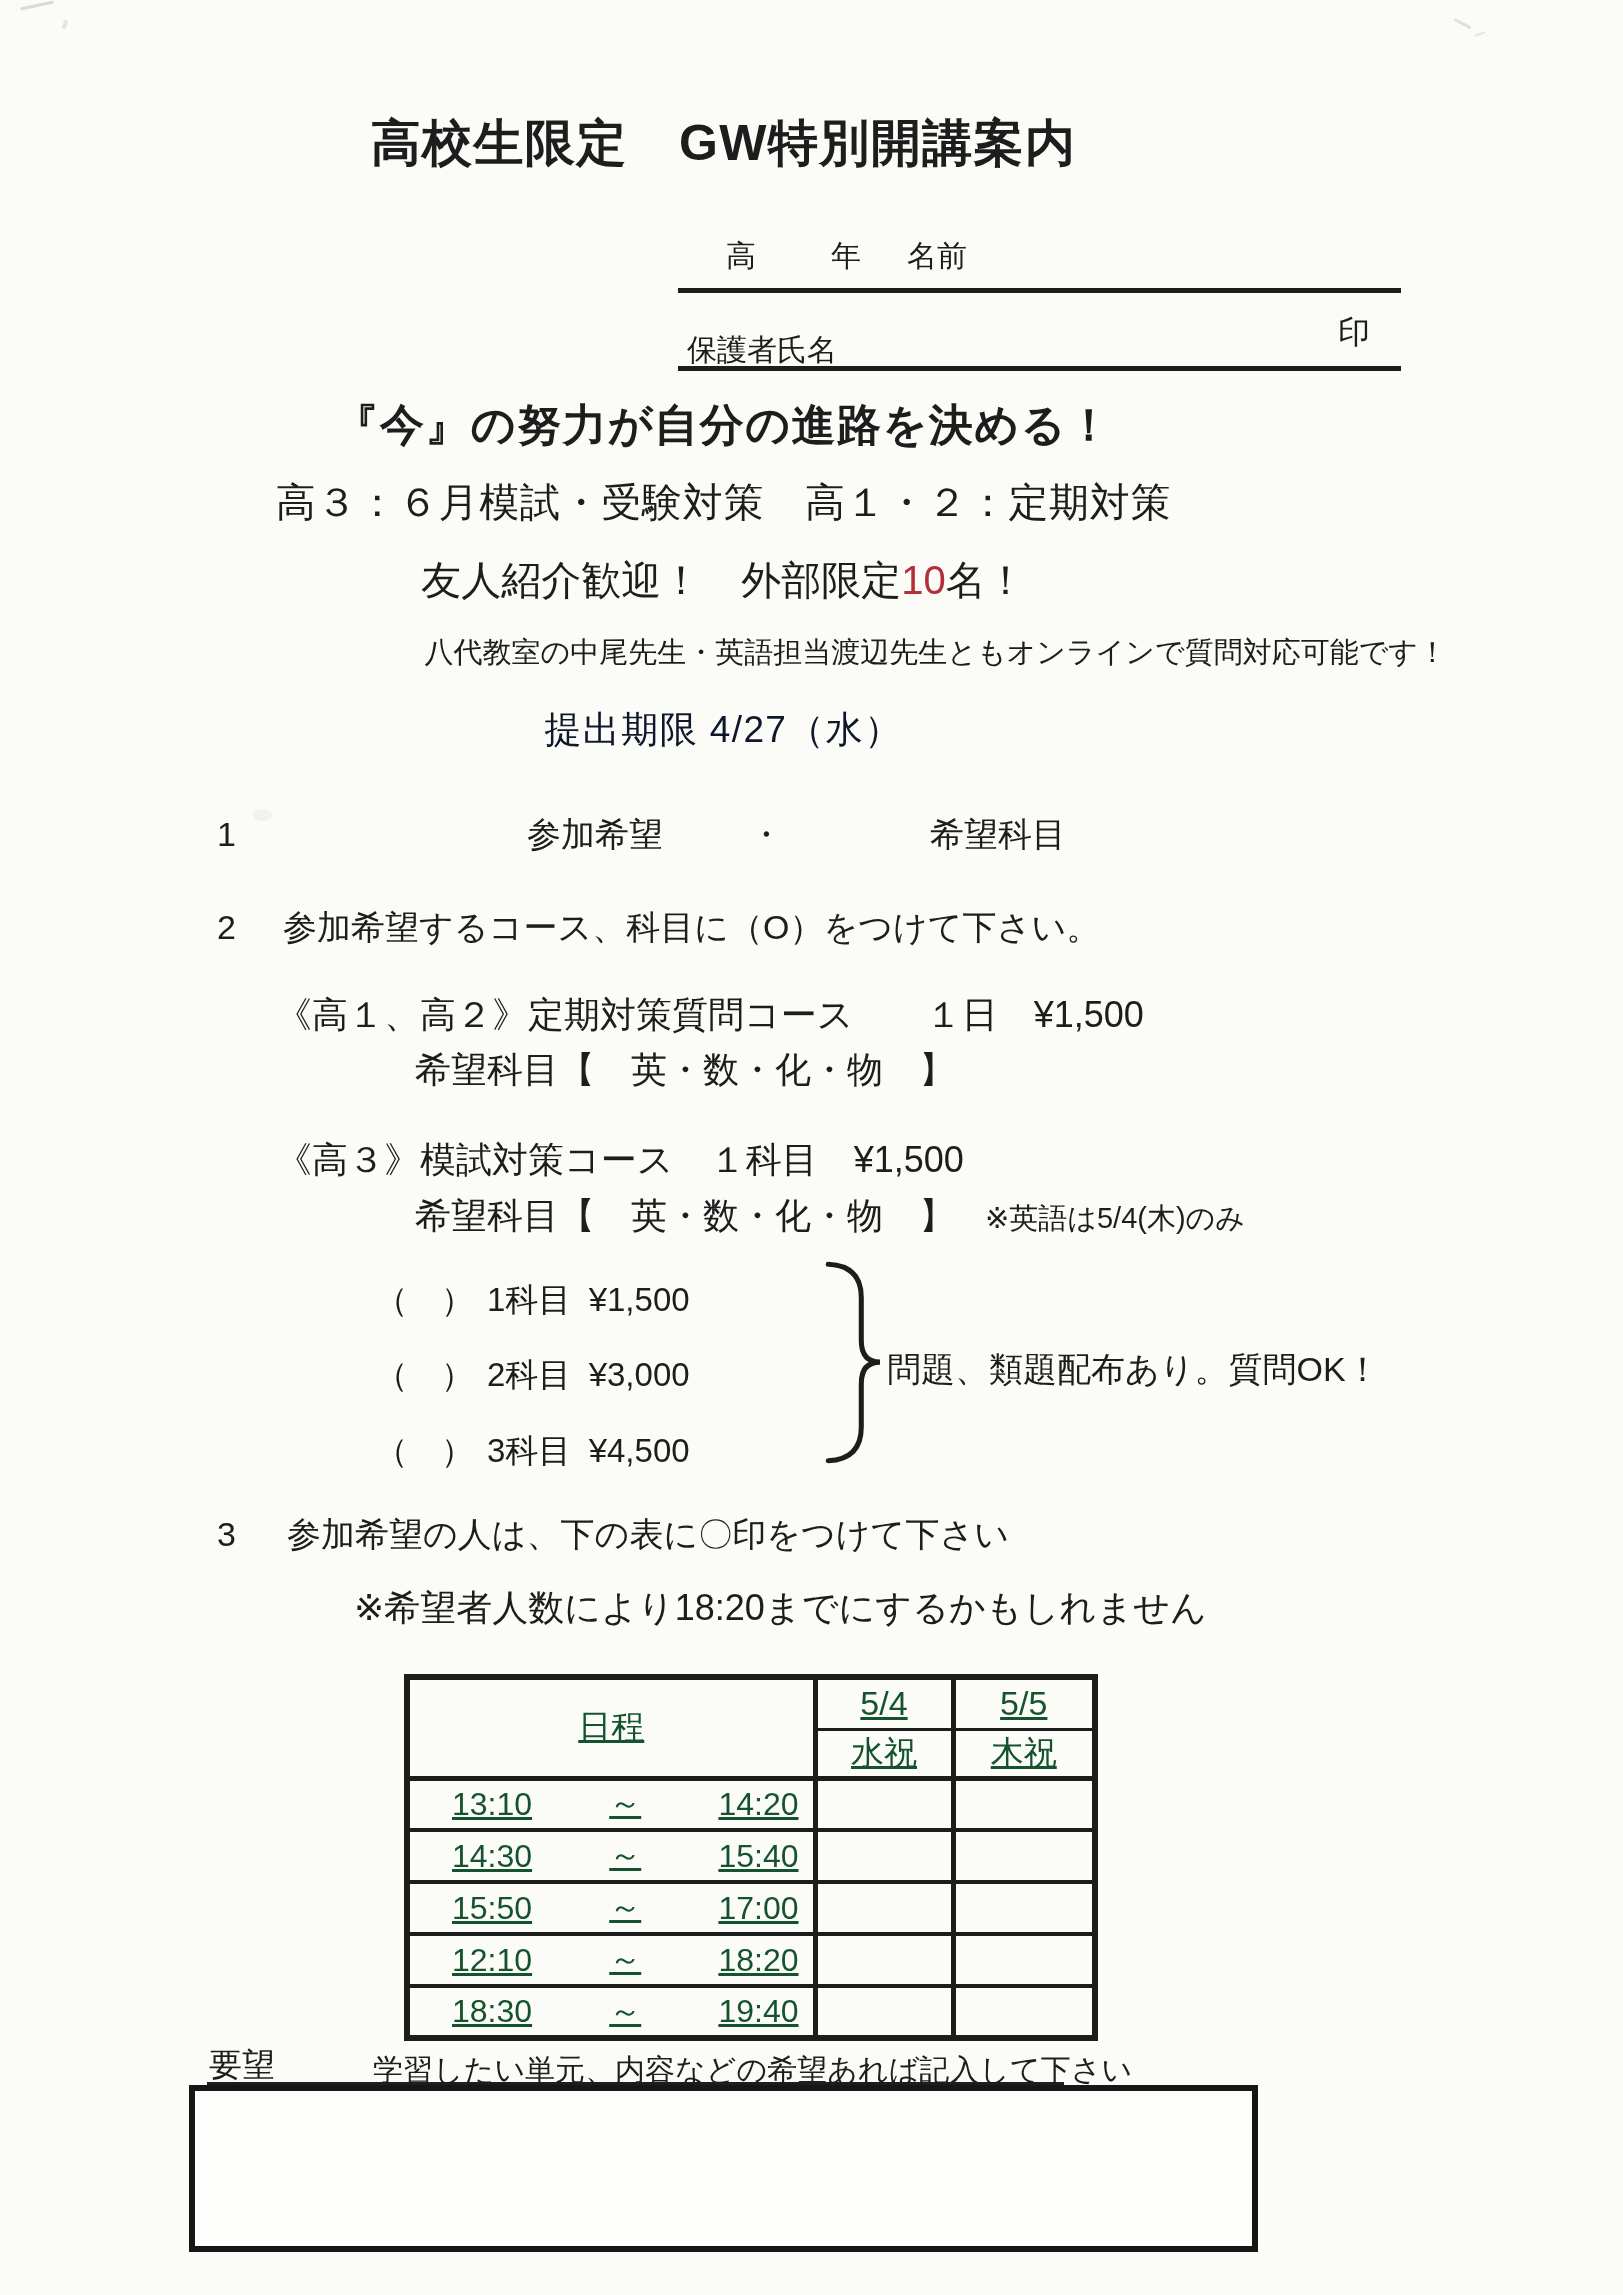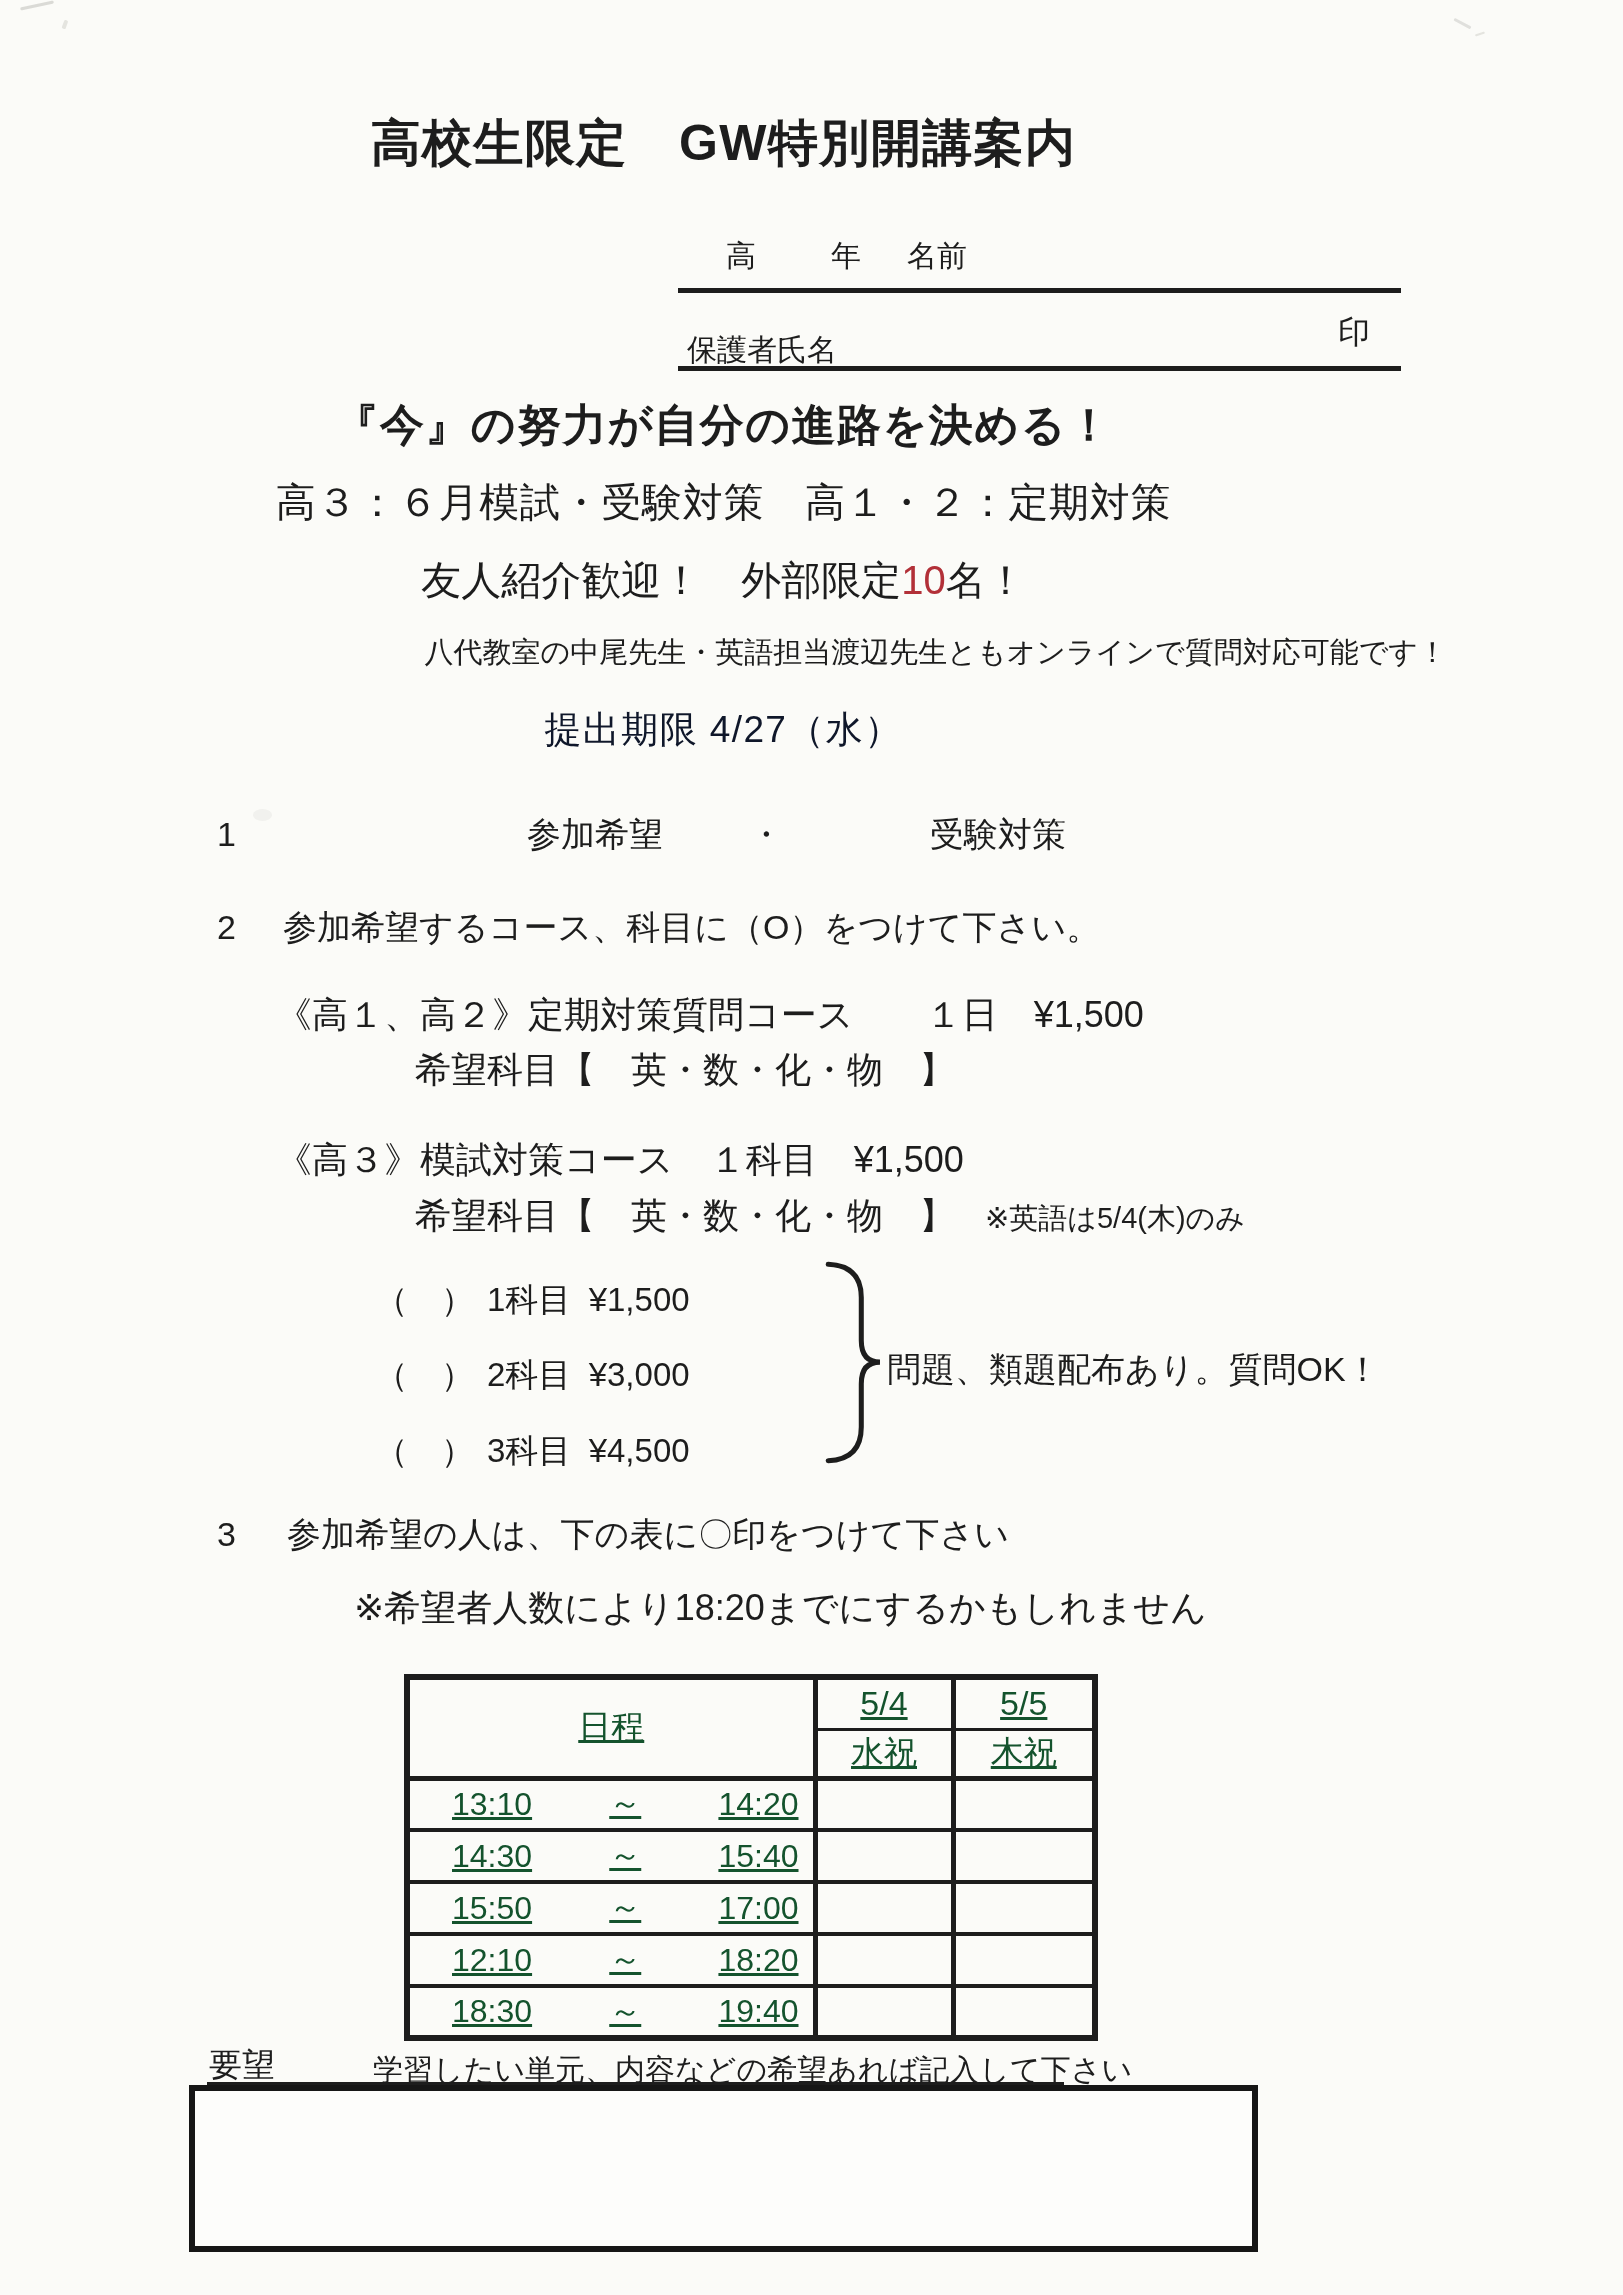--- a/index.html
+++ b/index.html
@@ -114,21 +114,21 @@
   <div class="abs center slogan">『今』の努力が自分の進路を決める！</div>
   <div class="abs center targets">高３：６月模試・受験対策　高１・２：定期対策</div>
   <div class="abs center referral">
     <span>友人紹介歓迎！　外部限定</span><span style="color:#b23038">10</span><span>名！</span>
   </div>
   <div class="abs center online-note">八代教室の中尾先生・英語担当渡辺先生ともオンラインで質問対応可能です！</div>
   <div class="abs center deadline" style="color:#0f172a">提出期限 4/27（水）</div>
 
   <div class="abs q1-num">1</div>
   <div class="abs q1-opts">
-    <span>参加希望</span><span class="sep">・</span><span class="decline">受験対策</span>
+    <span>参加希望</span><span class="sep">・</span><span class="decline">希望科目</span>
   </div>
 
   <div class="abs q2-num">2</div>
   <div class="abs q2-label">参加希望するコース、科目に（O）をつけて下さい。</div>
 
   <div class="abs course1-title">《高１、高２》定期対策質問コース　　１日　¥1,500</div>
   <div class="abs course1-subjects">希望科目【　英・数・化・物　】</div>
 
   <div class="abs course2-title">《高３》模試対策コース　１科目　¥1,500</div>
   <div class="abs course2-subjects">

